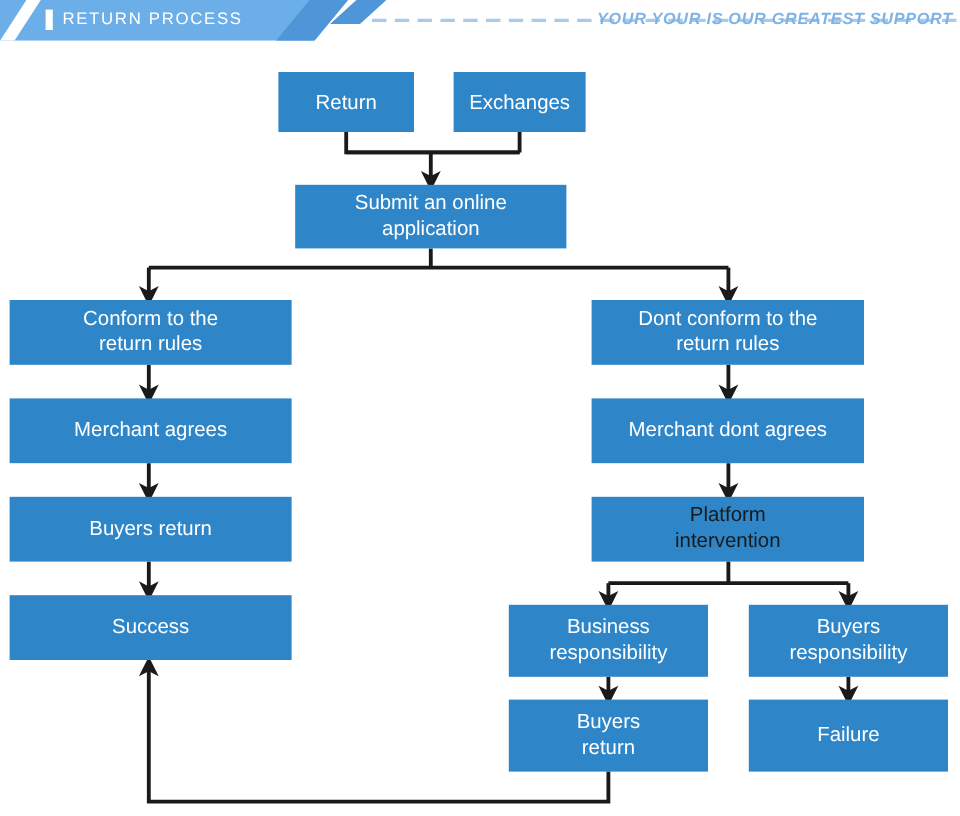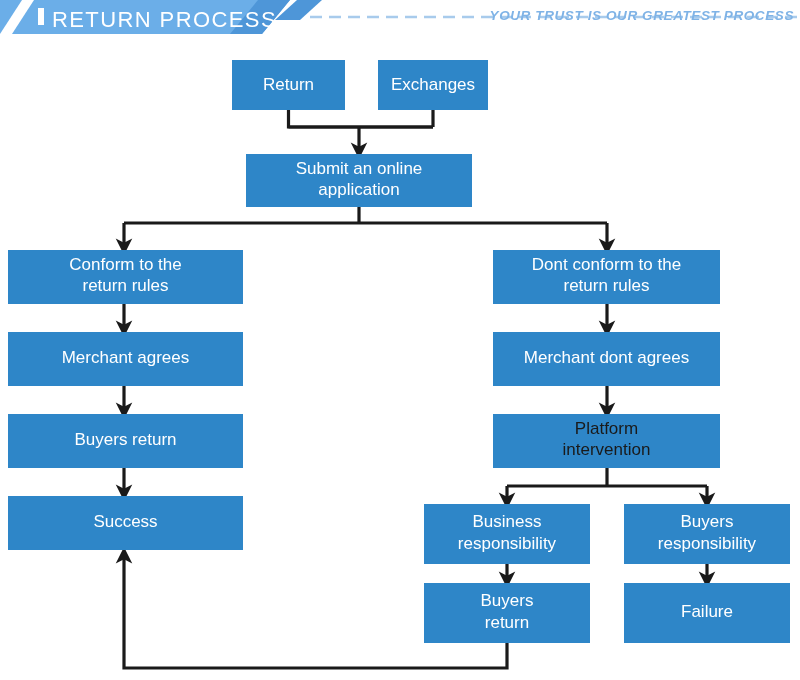--- a/index.html
+++ b/index.html
@@ -17,21 +17,21 @@
 
   
   #header-banner {
     position: absolute;
     left: 0; top: 0;
     width: 800px; height: 34px;
   }
   .banner-title {
     position: absolute;
     left: 52px; top: 7px;
-    font-size: 22px;
+    font-size: 14px;
     letter-spacing: 1.4px;
     color: #ffffff;
     font-weight: 400;
     white-space: nowrap;
   }
   .banner-tagline {
     position: absolute;
     right: 6px; top: 8px;
     font-size: 13.5px;
     font-style: italic;
@@ -74,21 +74,21 @@
 
     <polygon points="297,0 322,0 300,20 275,20" fill="#4E96D8"></polygon>
 
     <polygon points="22,0 34,0 12,34 0,34" fill="#ffffff"></polygon>
 
     <line x1="310" y1="17" x2="800" y2="17" stroke="#A8CBEC" stroke-width="2.6" stroke-dasharray="12 7"></line>
 
     <rect x="38" y="8" width="6" height="17" fill="#ffffff"></rect>
   </svg>
   <div class="banner-title">RETURN PROCESS</div>
-  <div class="banner-tagline">YOUR TRUST IS OUR GREATEST PROCESS</div>
+  <div class="banner-tagline">YOUR YOUR IS OUR GREATEST SUPPORT</div>
 </div>
 
 <svg id="flowchart" viewBox="0 0 800 646" width="800" height="646">
 
   <defs>
     <marker id="arrow" viewBox="0 0 12 12" refX="6.2" refY="6" markerWidth="6.2" markerHeight="6.2" orient="auto-start-reverse">
       <path d="M 1 1 L 11 6 L 1 11 L 3.6 6 Z" fill="#1a1a1a"></path>
     </marker>
   </defs>
 

